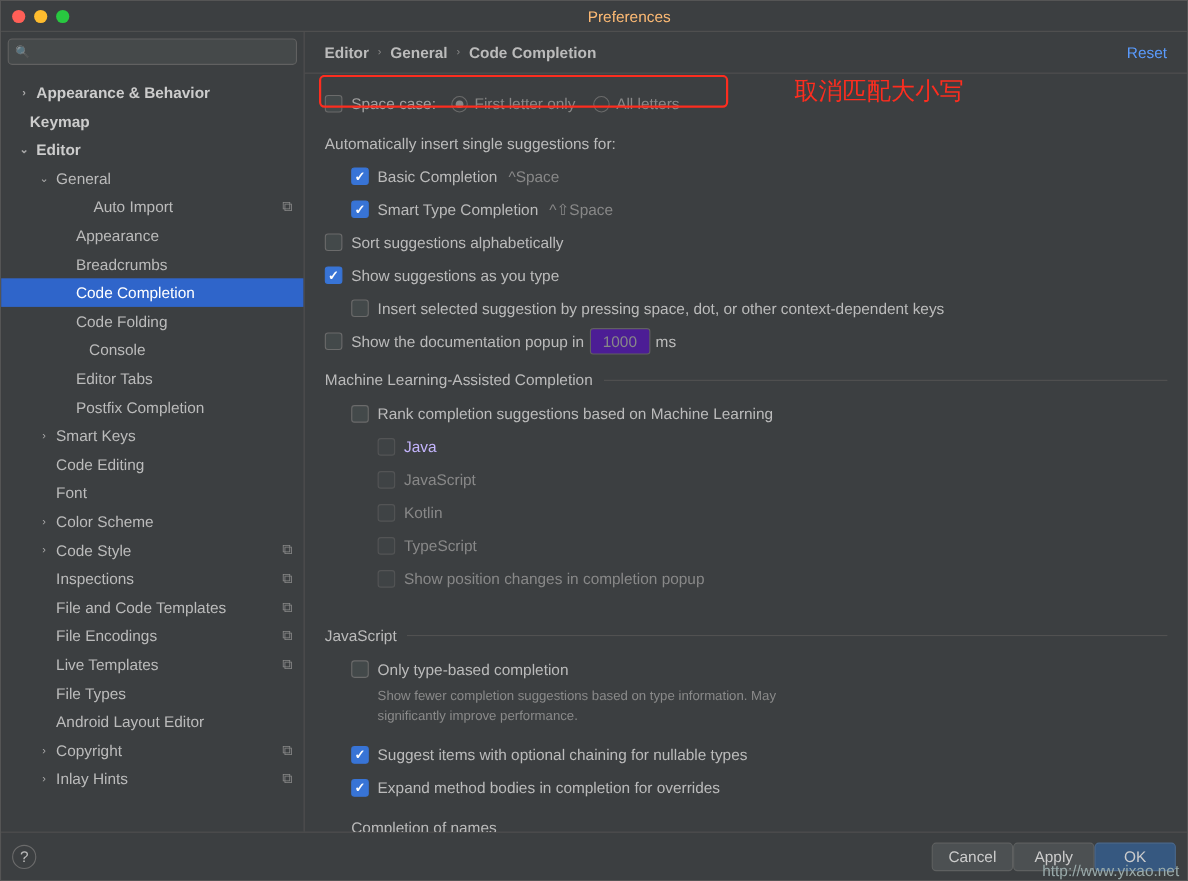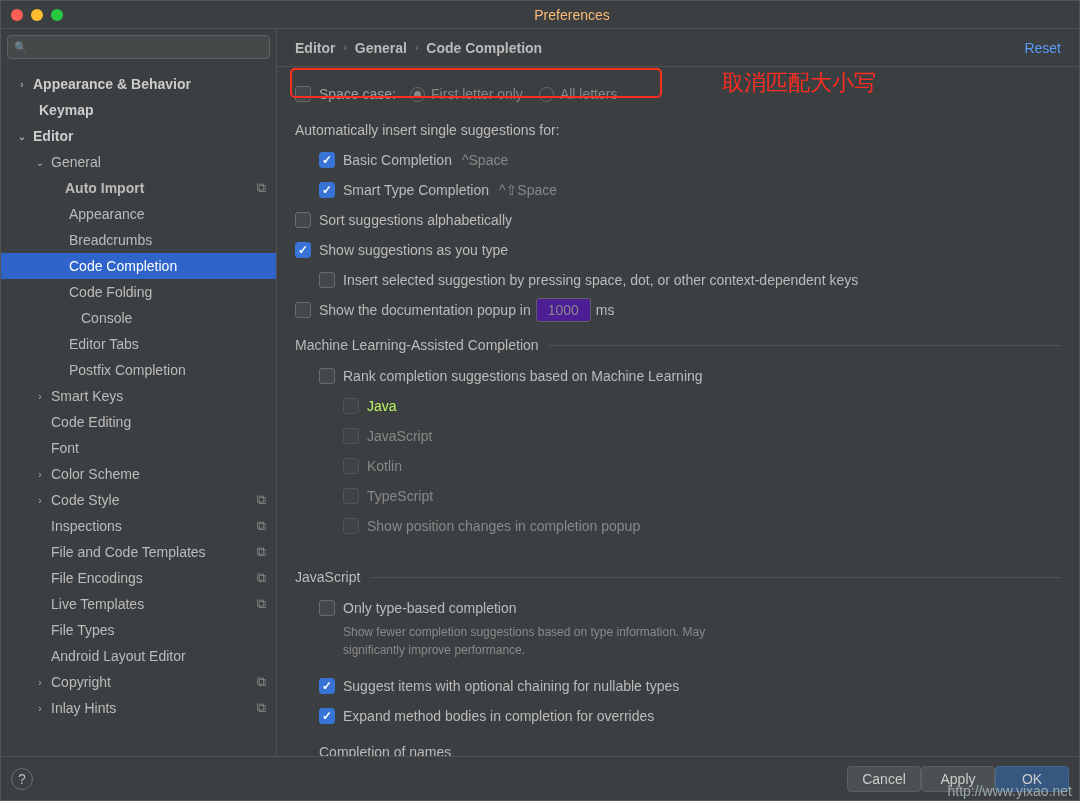--- a/index.html
+++ b/index.html
@@ -68,35 +68,35 @@
       <div class="search-wrap">
         <div class="search">
           <span style="opacity:.5;font-size:11px">🔍</span>
         </div>
       </div>
       <div class="tree" id="tree">
           <div class="tree-item bold" style="padding-left: 14px;">
             <span class="chev">›</span>
             <span style="margin-left: 4px;">Appearance &amp; Behavior</span>
           </div>
-          <div class="tree-item bold" style="padding-left: 20px;">
+          <div class="tree-item bold" style="padding-left: 8px;">
             <span class="chev"></span>
             <span style="margin-left: 4px;">Keymap</span>
           </div>
           <div class="tree-item bold" style="padding-left: 14px;">
             <span class="chev">⌄</span>
             <span style="margin-left: 4px;">Editor</span>
           </div>
           <div class="tree-item" style="padding-left: 32px;">
             <span class="chev">⌄</span>
             <span style="margin-left: 4px;">General</span>
           </div>
           <div class="tree-item" style="padding-left: 50px;">
             <span class="chev"></span>
-            <span style="margin-left: 0; font-weight: bold;">Auto Import</span>
+            <span style="margin-left: 20px;">Auto Import</span>
             <span class="copy-ic">⧉</span>
           </div>
           <div class="tree-item" style="padding-left: 50px;">
             <span class="chev"></span>
             <span style="margin-left: 4px;">Appearance</span>
           </div>
           <div class="tree-item" style="padding-left: 50px;">
             <span class="chev"></span>
             <span style="margin-left: 4px;">Breadcrumbs</span>
           </div>
@@ -240,21 +240,21 @@
 
         <fieldset>
           <legend>Machine Learning-Assisted Completion</legend>
           <div class="row" style="padding-left:24px">
             <span class="cb"></span>
             <span>Rank completion suggestions based on Machine Learning</span>
           </div>
           <div id="langs">
               <div class="row light" style="padding-left: 48px;">
                 <span class="cb disabled"></span>
-                <span style="color:#bef264">Java</span>
+                <span style="color:#c4b5fd">Java</span>
               </div>
               <div class="row light" style="padding-left: 48px;">
                 <span class="cb disabled"></span>
                 <span style="color:#888">JavaScript</span>
               </div>
               <div class="row light" style="padding-left: 48px;">
                 <span class="cb disabled"></span>
                 <span style="color:#888">Kotlin</span>
               </div>
               <div class="row light" style="padding-left: 48px;">

